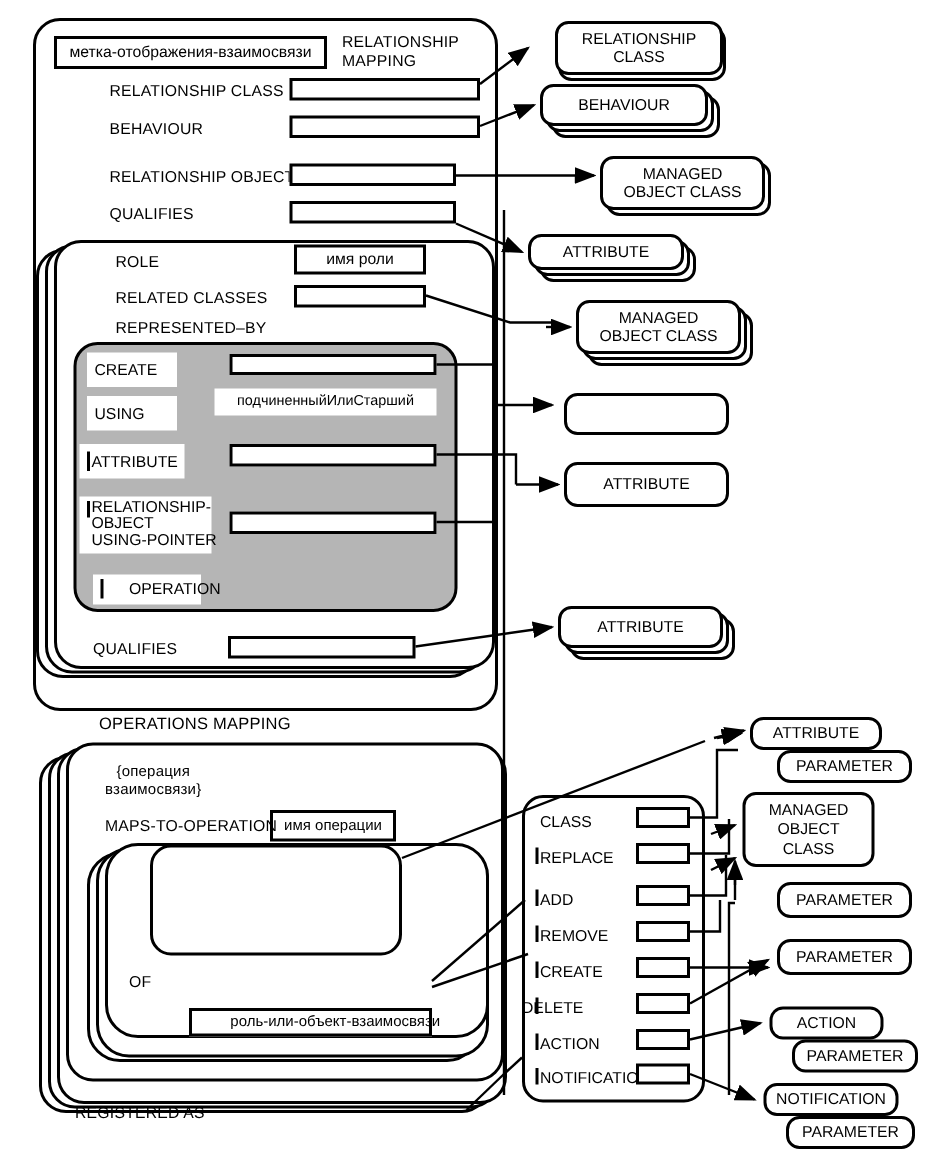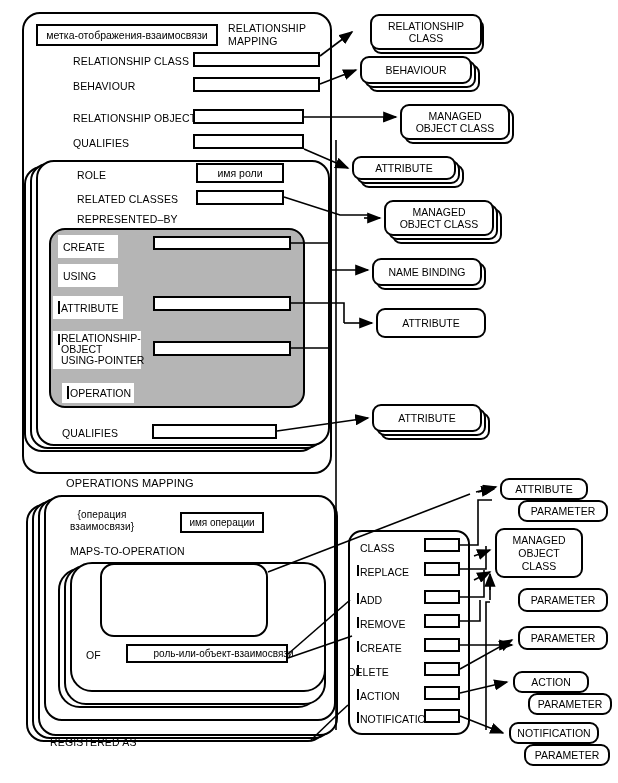--- a/index.html
+++ b/index.html
@@ -61,21 +61,21 @@
     box-sizing:border-box;
     border:2px solid #000;
     background:#ffffff;
     display:flex;
     align-items:center;
     justify-content:center;
     font-size:10.5px;
     color:#000;
     white-space:pre;
   }
-  .vbox.ru{font-size:10px;}
+  .vbox.ru{font-size:10px;margin-top:28px;}
   .ent{                      
     position:absolute;
     box-sizing:border-box;
     border:2px solid #000;
     border-radius:9px;
     background:#ffffff;
     display:flex;
     align-items:center;
     justify-content:center;
     text-align:center;
@@ -157,36 +157,39 @@
   <div class="gray" style="left:49px;top:228px;width:256px;height:180px;"></div>
 
   <div class="wbox" style="left:58px;top:235px;width:60px;height:23px;">
     <span>CREATE</span>
   </div>
   <div class="fld" style="left:153px;top:236px;width:138px;height:14px;"></div>
 
   <div class="wbox" style="left:58px;top:264px;width:60px;height:23px;">
     <span>USING</span>
   </div>
+  <div class="wbox" style="left:143px;top:259px;width:148px;height:18px;justify-content:center;padding-left:0;font-size:9.6px;">
+    <span>подчиненныйИлиСтарший</span>
+  </div>
 
   <div class="wbox" style="left:53px;top:296px;width:70px;height:23px;padding-left:8px;">
     <span>ATTRIBUTE</span>
   </div>
   <div class="tick" style="left:58px;top:301px;height:13px;"></div>
   <div class="fld" style="left:153px;top:296px;width:138px;height:15px;"></div>
 
   <div class="wbox" style="left:53px;top:331px;width:88px;height:38px;padding-left:8px;align-items:flex-start;padding-top:2px;line-height:11px;">
     <span>RELATIONSHIP-
 OBJECT
 USING-POINTER</span>
   </div>
   <div class="tick" style="left:58px;top:334px;height:11px;"></div>
   <div class="fld" style="left:153px;top:341px;width:138px;height:15px;"></div>
 
-  <div class="wbox" style="left:62px;top:383px;width:72px;height:20px;padding-left:8px;">
+  <div class="wbox" style="left:62px;top:383px;width:72px;height:20px;padding-left:24px;">
     <span>OPERATION</span>
   </div>
   <div class="tick" style="left:67px;top:386px;height:13px;"></div>
 
   <div class="lbl" style="left:62px;top:428px;"><span>QUALIFIES</span></div>
   <div class="fld" style="left:152px;top:424px;width:125px;height:15px;"></div>
 
   <div class="lbl" style="left:66px;top:478px;font-size:11px;"><span>OPERATIONS MAPPING</span></div>
 
   <div class="rr" style="left:26px;top:504px;width:300px;height:238px;"></div>
@@ -273,23 +276,20 @@
   </div>
 
   <div class="shadow" style="left:392px;top:208px;width:110px;height:36px;"></div>
   <div class="shadow" style="left:388px;top:204px;width:110px;height:36px;"></div>
   <div class="ent" style="left:384px;top:200px;width:110px;height:36px;">
     <span>MANAGED
 OBJECT CLASS</span>
   </div>
 
   <div class="shadow" style="left:376px;top:262px;width:110px;height:28px;"></div>
-  <div class="ent" style="left:372px;top:258px;width:110px;height:28px;">
-    <span>NAME BINDING</span>
-  </div>
 
   <div class="ent" style="left:376px;top:308px;width:110px;height:30px;">
     <span>ATTRIBUTE</span>
   </div>
 
   <div class="shadow" style="left:380px;top:412px;width:110px;height:28px;"></div>
   <div class="shadow" style="left:376px;top:408px;width:110px;height:28px;"></div>
   <div class="ent" style="left:372px;top:404px;width:110px;height:28px;">
     <span>ATTRIBUTE</span>
   </div>

